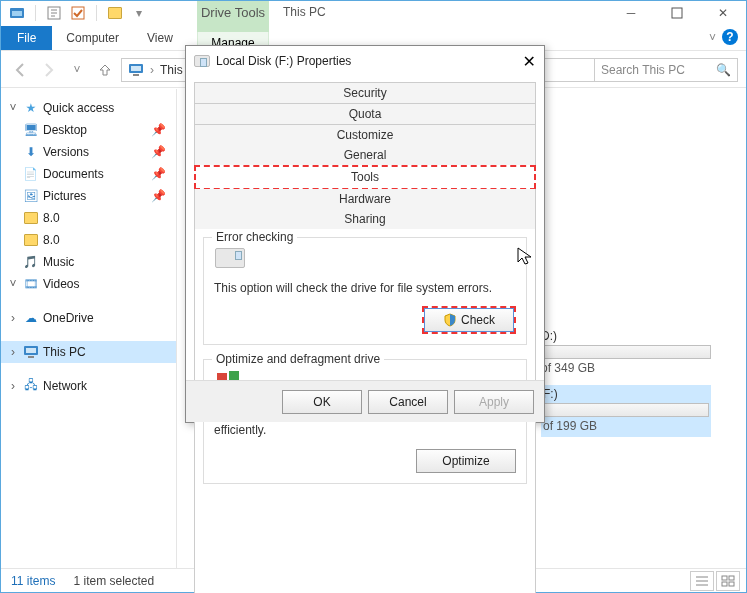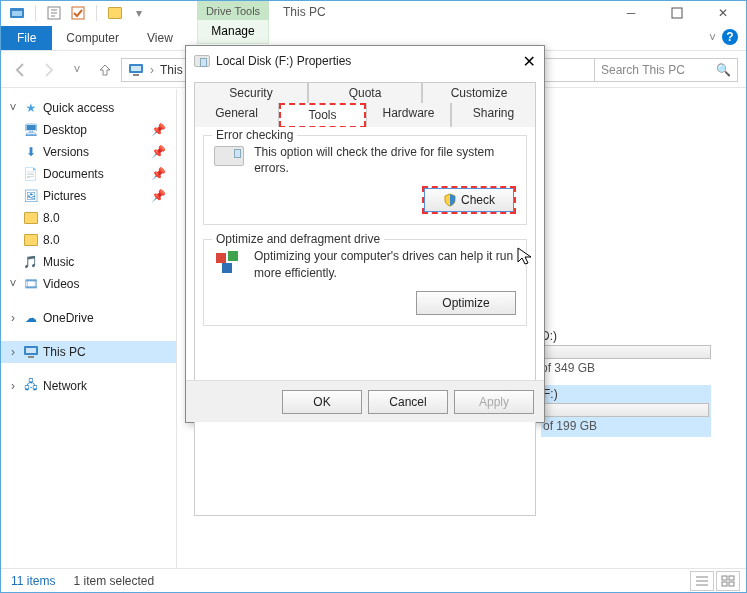--- a/index.html
+++ b/index.html
@@ -14,21 +14,21 @@
   .qat .icon { width: 20px; height: 20px; display: flex; align-items: center; justify-content: center; }
   .sep { width: 1px; height: 16px; background: #ddd; margin: 0 4px; }
   .winbtns { position: absolute; right: 0; top: 0; display: flex; }
   .winbtn { width: 46px; height: 24px; display: flex; align-items: center; justify-content: center; color: #555; }
 
   
   .ribbon { position: absolute; left: 0; top: 24px; right: 0; height: 26px; border-bottom: 1px solid #e5e5e5; display: flex; align-items: flex-end; }
   .filetab { background: #1979ca; color: #ffffff; height: 24px; padding: 0 16px; display: flex; align-items: center; }
   .rtab { padding: 4px 14px 5px; color: #444; }
   .ctx-group { position: absolute; left: 196px; top: -24px; width: 72px; text-align: center; }
-  .ctx-head { background: #c7e6c7; color: #555; font-size: 11px; padding: 3px 0 3px; border-top: 1px solid #c7e6c7; }
+  .ctx-head { background: #c7e6c7; color: #555; font-size: 13px; padding: 3px 0 12px; border-top: 1px solid #c7e6c7; }
   .ctx-tab { background: #eef7ee; padding: 4px 0 5px; border: 1px solid #d7ecd7; border-top: 0; }
   .thispc-title { position: absolute; left: 282px; top: -20px; color: #555; }
   .helpbtn { position: absolute; right: 8px; top: 4px; width: 16px; height: 16px; border-radius: 50%; background: #0078d7; color: #fff; display: flex; align-items: center; justify-content: center; font-weight: bold; }
   .chev { position: absolute; right: 30px; top: 6px; color: #888; }
 
   
   .addrbar { position: absolute; left: 0; top: 54px; right: 0; height: 30px; display: flex; align-items: center; padding: 2px 8px; gap: 4px; }
   .navbtn { width: 24px; height: 24px; display: flex; align-items: center; justify-content: center; color: #bbb; }
   .addr { flex: 1; border: 1px solid #ccc; height: 24px; display: flex; align-items: center; padding: 0 6px; gap: 6px; background: #fff; color: #333; }
   .search { width: 144px; border: 1px solid #ccc; height: 24px; display: flex; align-items: center; padding: 0 6px; color: #888; position: absolute; right: 8px; top: 57px; }
@@ -55,30 +55,30 @@
   
   .frag { position: absolute; left: 540px; width: 170px; color: #333; }
   .bar { height: 14px; border: 1px solid #bfbfbf; background: linear-gradient(#f7f7f7,#e9e9e9); margin-top: 2px; }
 
   
   .dlg { position: absolute; left: 184px; top: 44px; width: 360px; height: 378px; background: #fff; border: 1px solid #888; box-shadow: 2px 2px 8px rgba(0,0,0,.25); }
   .dlg-title { height: 30px; display: flex; align-items: center; padding: 0 8px; }
   .dlg-title .t { margin-left: 6px; color: #222; }
   .dlg-close { margin-left: auto; font-size: 16px; }
   .tabs { padding: 6px 8px 0; }
-  .tabrow { display: flex; }
+  .tabrow { display: flex; flex-direction: column; }
   .tab { flex: 1; text-align: center; padding: 3px 0; border: 1px solid #ccc; border-bottom: 0; background: #f4f4f4; color: #333; }
   .tabrow + .tabrow .tab { border-top: 0; }
   .tab.active { background: #fff; position: relative; z-index: 2; }
   .tab.active::after { content:""; position:absolute; left:0; right:0; bottom:-1px; height:2px; background:#fff; }
   .highlight-tab { border: 2px dashed #e33 !important; background: #fff; }
   .tabbody { border: 1px solid #ccc; margin: -1px 8px 8px; height: 390px; padding: 8px; background: #fff; }
   .group { border: 1px solid #ddd; padding: 8px 10px 10px; margin-bottom: 14px; position: relative; }
   .group .legend { position: absolute; top: -8px; left: 8px; background: #fff; padding: 0 4px; color: #333; }
-  .grow { display: flex; gap: 10px; align-items: flex-start; }
+  .grow { display: flex; gap: 10px; align-items: flex-start; flex-direction: column; }
   .gtext { color: #333; line-height: 1.35; }
   .btnrow { display: flex; justify-content: flex-end; margin-top: 10px; }
   .winbutton { min-width: 80px; height: 24px; border: 1px solid #999; background: linear-gradient(#fdfdfd,#e9e9e9); display: inline-flex; align-items: center; justify-content: center; color: #222; }
   .winbutton.disabled { color: #aaa; }
   .check-hl { border: 2px dashed #e33; padding: 0; position: relative; }
   .check-hl .winbutton { border: 1px solid #5a8dd6; min-width: 90px; }
   .shield { display:inline-block; width:14px; height:14px; margin-right:4px; }
   .cursor { position: absolute; left: 516px; top: 246px; pointer-events:none; }
 
   .dlg-buttons { position: absolute; left: 0; right: 0; bottom: 0; height: 42px; background: #f0f0f0; border-top: 1px solid #ddd; display: flex; align-items: center; justify-content: flex-end; gap: 6px; padding: 0 10px; }

